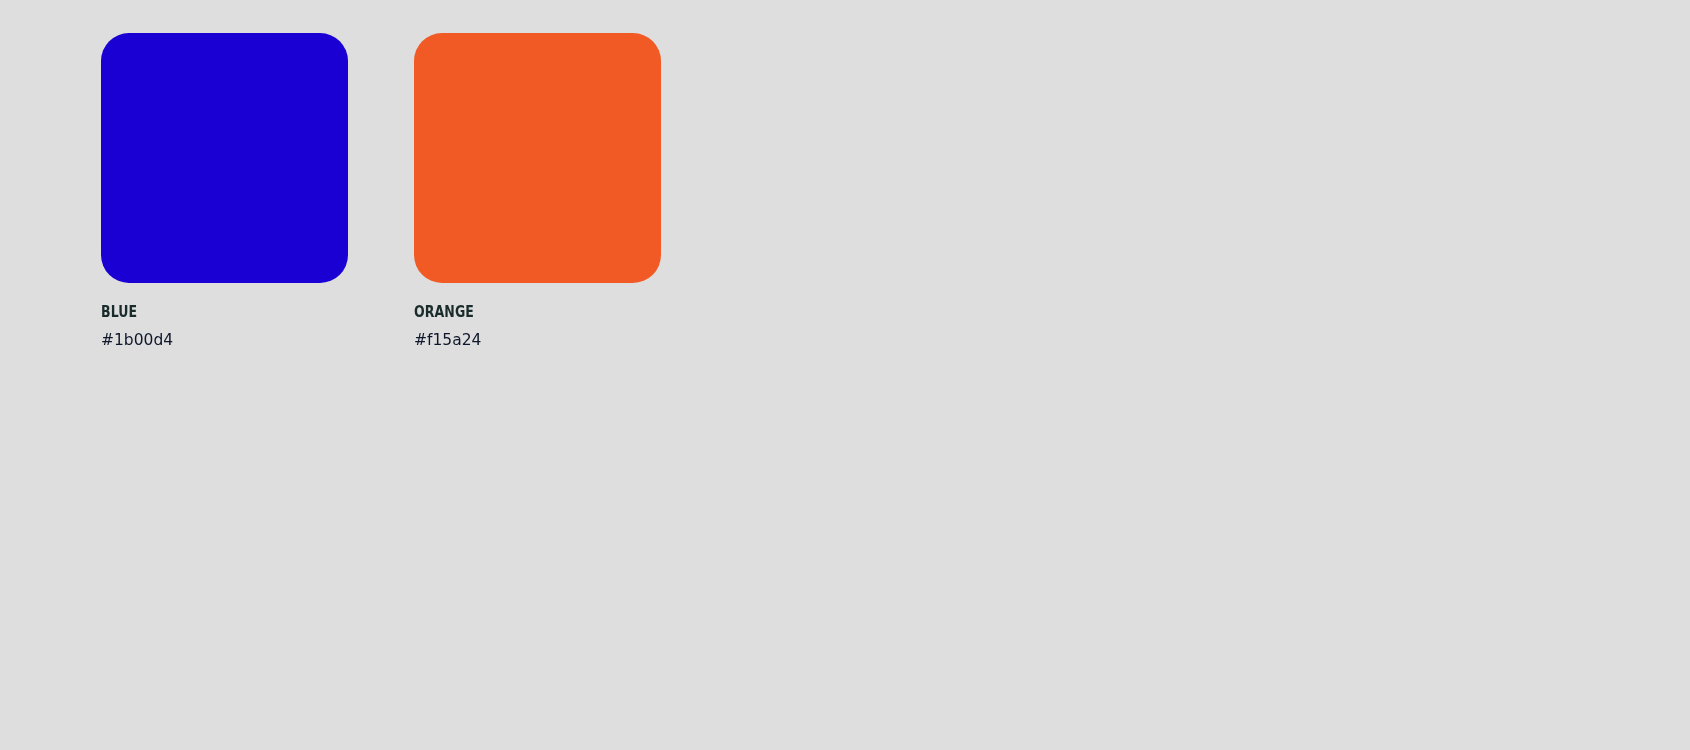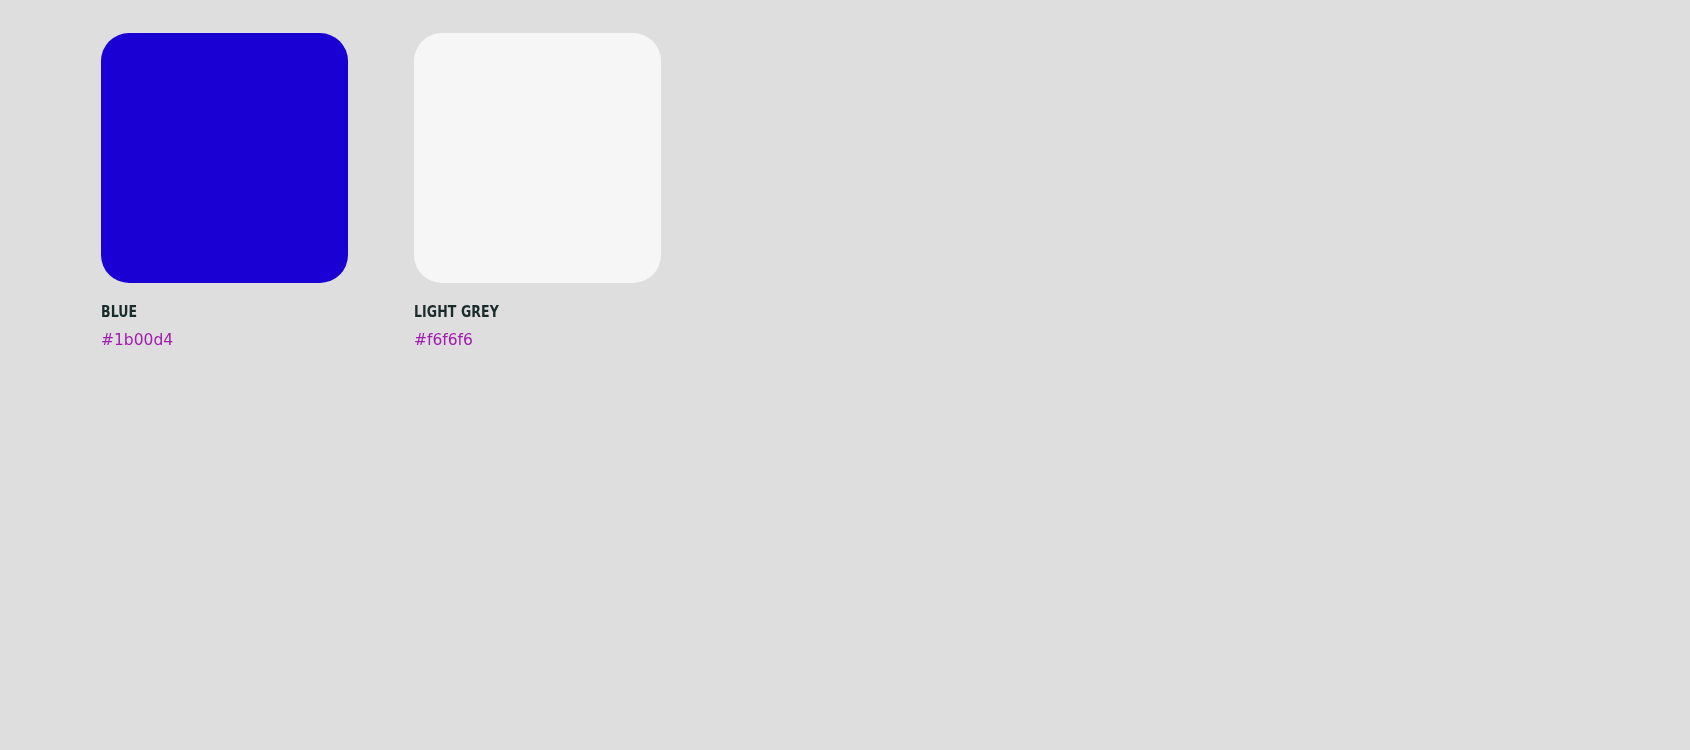--- a/index.html
+++ b/index.html
@@ -49,32 +49,32 @@
     transform-origin: left center;
     white-space: nowrap;
   }
 
   .swatch-hex {
     margin-top: 12px;
     font-family: "DejaVu Sans", sans-serif;
     font-size: 15.5px;
     font-weight: normal;
     line-height: 1;
-    color: #a21caf;
+    color: #0f172a;
     white-space: nowrap;
   }
 </style>
 </head>
 <body style="background: rgb(222, 222, 222);">
 
 <main id="palette-grid">
     <div class="swatch-cell">
       <div class="swatch-chip" style="background: rgb(27, 0, 212);"></div>
       <div class="swatch-name">BLUE</div>
       <div class="swatch-hex">#1b00d4</div>
     </div>
     <div class="swatch-cell">
-      <div class="swatch-chip" style="background: rgb(246, 246, 246);"></div>
-      <div class="swatch-name">LIGHT GREY</div>
-      <div class="swatch-hex">#f6f6f6</div>
+      <div class="swatch-chip" style="background: rgb(241, 90, 36);"></div>
+      <div class="swatch-name">ORANGE</div>
+      <div class="swatch-hex">#f15a24</div>
     </div>
     <div class="swatch-cell is-empty"></div>
   </main>
 
 </body></html>

